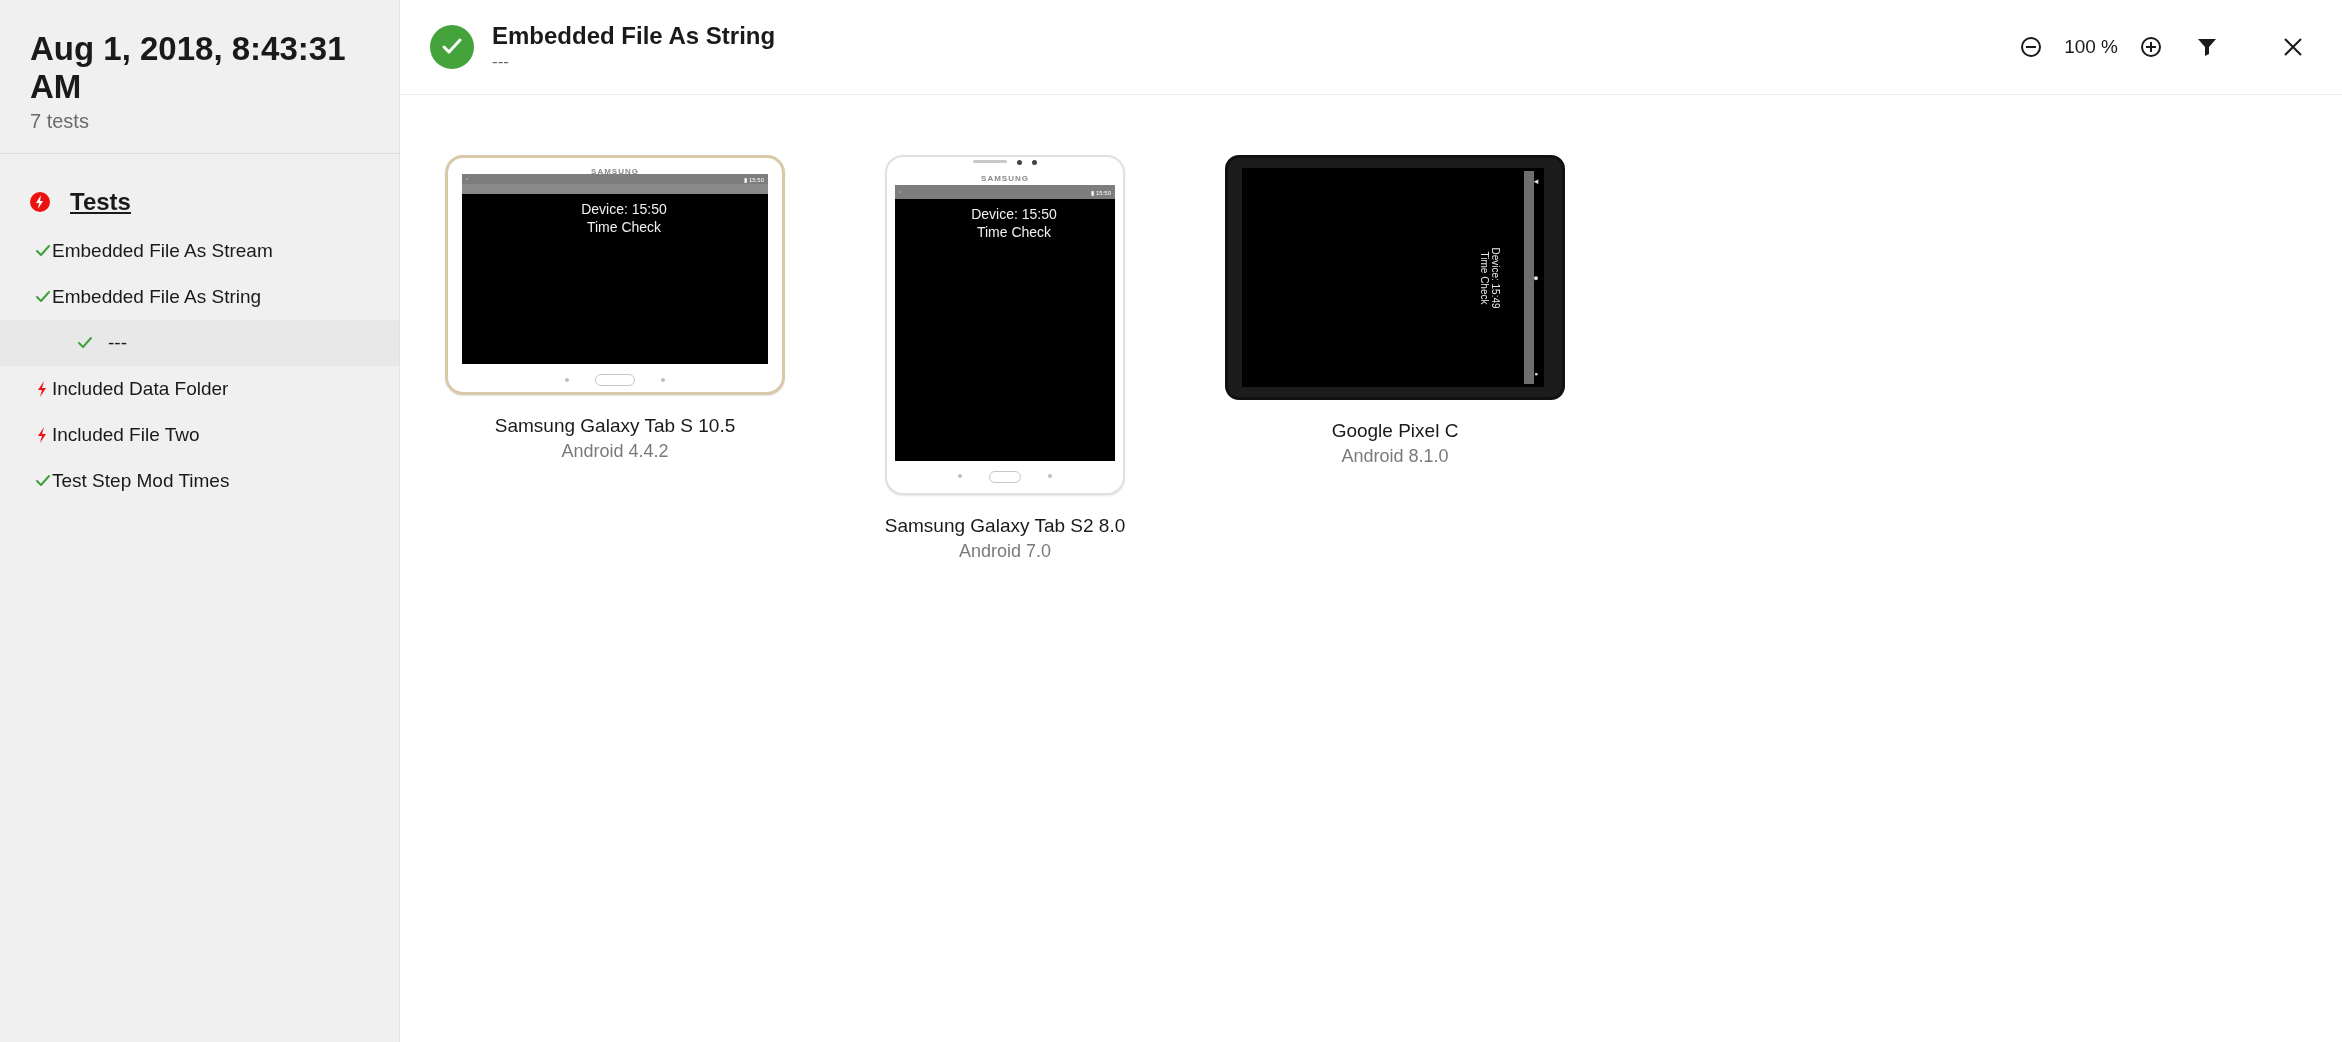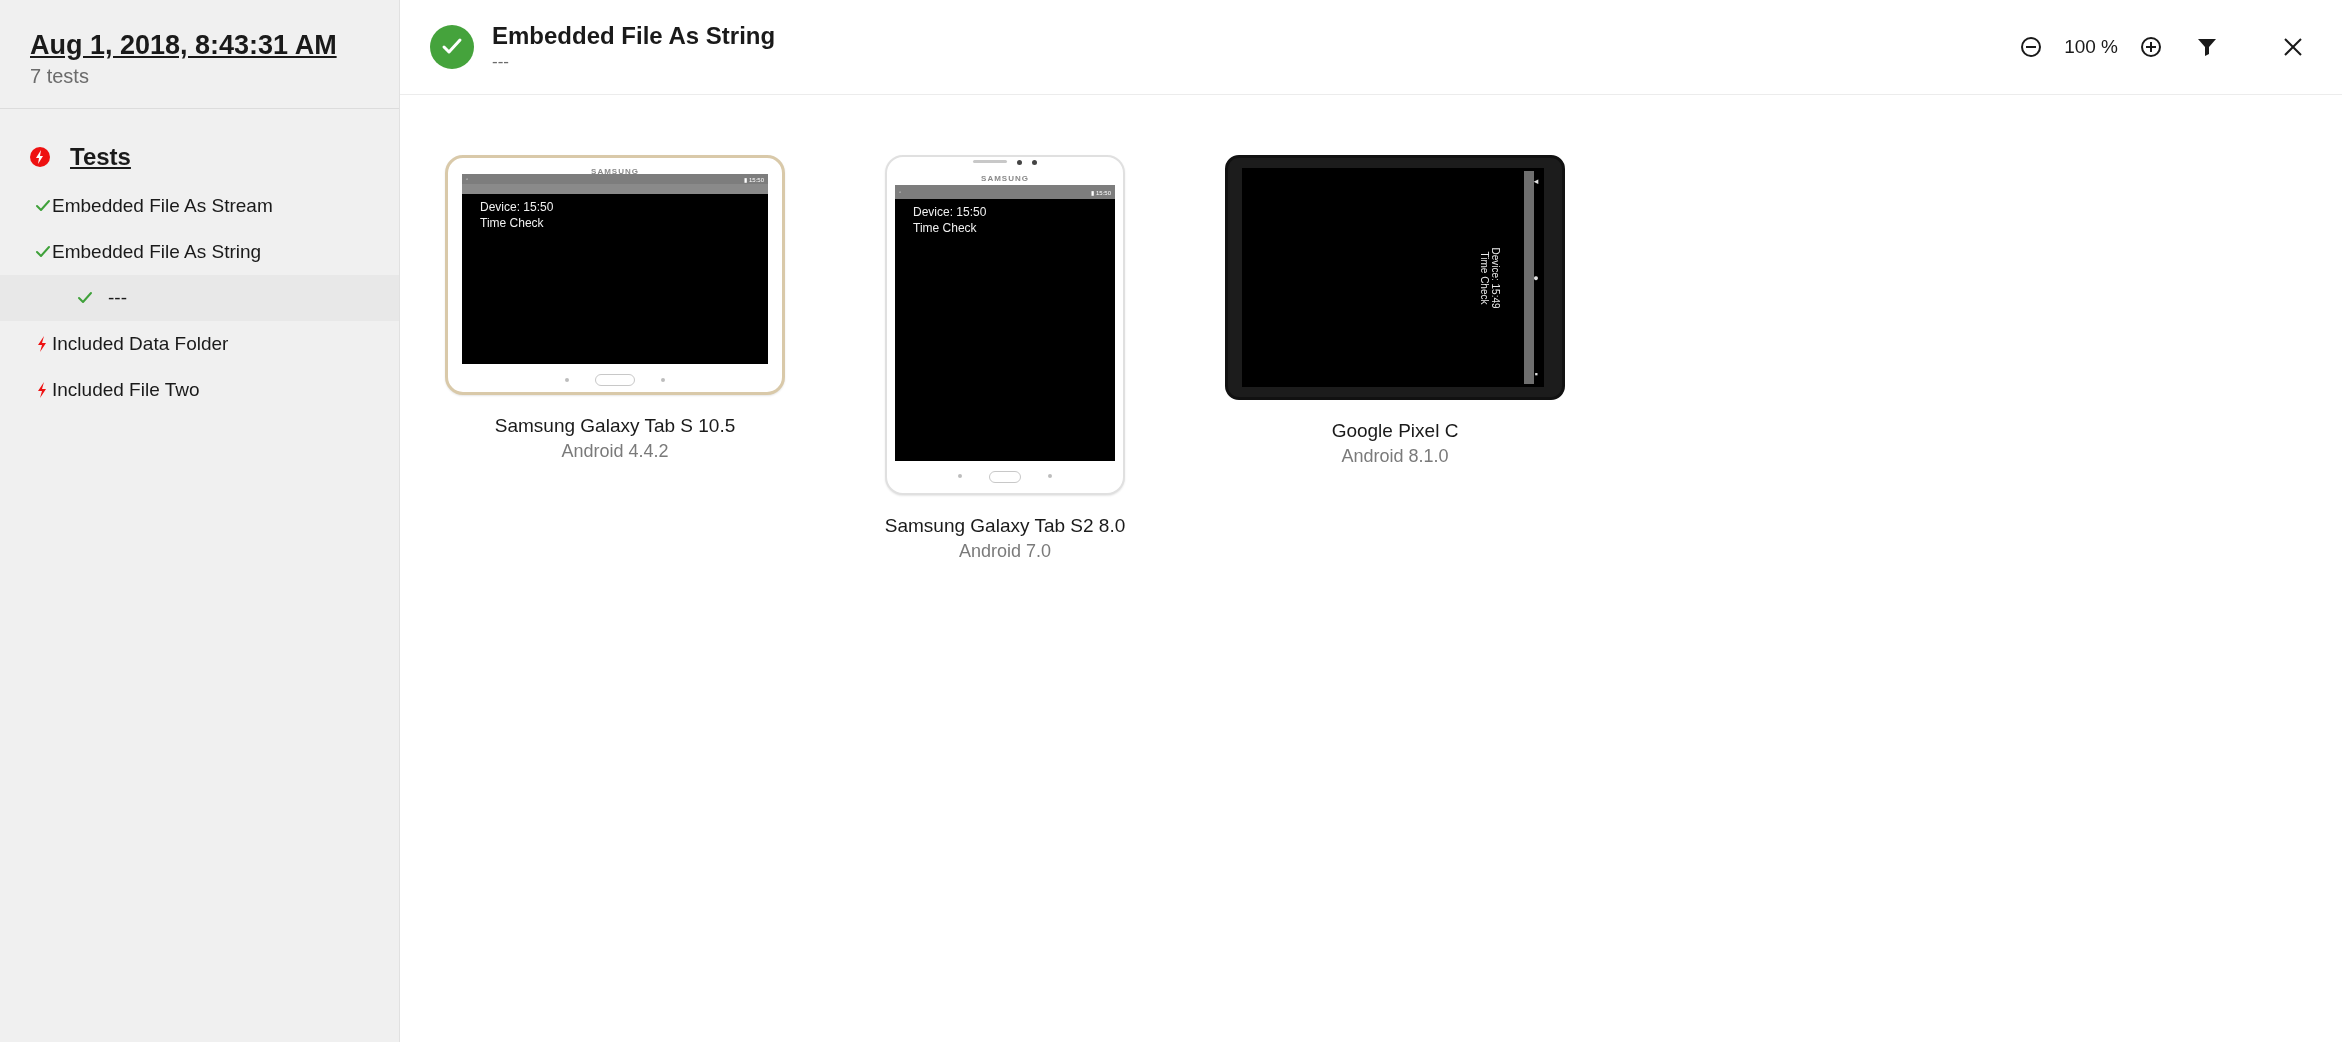--- a/index.html
+++ b/index.html
@@ -18,24 +18,23 @@
     background: #f0f0f0;
     border-right: 1px solid #e1e1e1;
     display: flex;
     flex-direction: column;
     flex-shrink: 0;
   }
   .sidebar-header {
     padding: 30px 30px 20px 30px;
   }
   .sidebar-ts {
-    font-size: 27px;
+    font-size: 33px;
     font-weight: 700;
     color: #1a1a1a;
-    text-decoration: underline;
   }
   .sidebar-count {
     font-size: 20px;
     color: #6b6b6b;
     margin-top: 4px;
   }
   .sidebar-divider {
     height: 1px;
     background: #dcdcdc;
   }
@@ -200,23 +199,23 @@
     font-size: 6px;
     color: #fff;
     display: flex;
     justify-content: space-between;
     align-items: center;
     padding: 0 4px;
   }
   .dblstatus { height: 14px; }
 
   .screen-content {
-    text-align: left;
+    text-align: center;
     color: #f0f0f0;
-    font-size: 12px;
+    font-size: 14px;
     padding-top: 6px;
     line-height: 1.3;
     padding-left: 18px;
   }
 
   .home-btn {
     position: absolute;
     bottom: 6px; left: 50%;
     transform: translateX(-50%);
     width: 40px; height: 12px;
@@ -323,20 +322,28 @@
 
     <div class="test-item">
       <span class="icn-bolt">
         <svg width="18" height="18" viewBox="0 0 18 18">
             <path d="M10 1 L4 10 h4 l-2 7 6-9 h-4 z" fill="#e11"></path>
           </svg>
       </span>
       <span>Included File Two</span>
     </div>
 
+    <div class="test-item">
+      <span class="icn-check">
+        <svg width="18" height="18" viewBox="0 0 18 18">
+            <path d="M3 9 l4 4 8-9" stroke="#3fa13a" stroke-width="2" fill="none" stroke-linecap="round" stroke-linejoin="round"></path>
+          </svg>
+      </span>
+      <span>Test Step Mod Times</span>
+    </div>
 
 
 
   </div>
 </aside>
 
 <main class="main">
   <div class="main-header">
     <div class="status-circle">
       <svg width="26" height="26" viewBox="0 0 26 26">

